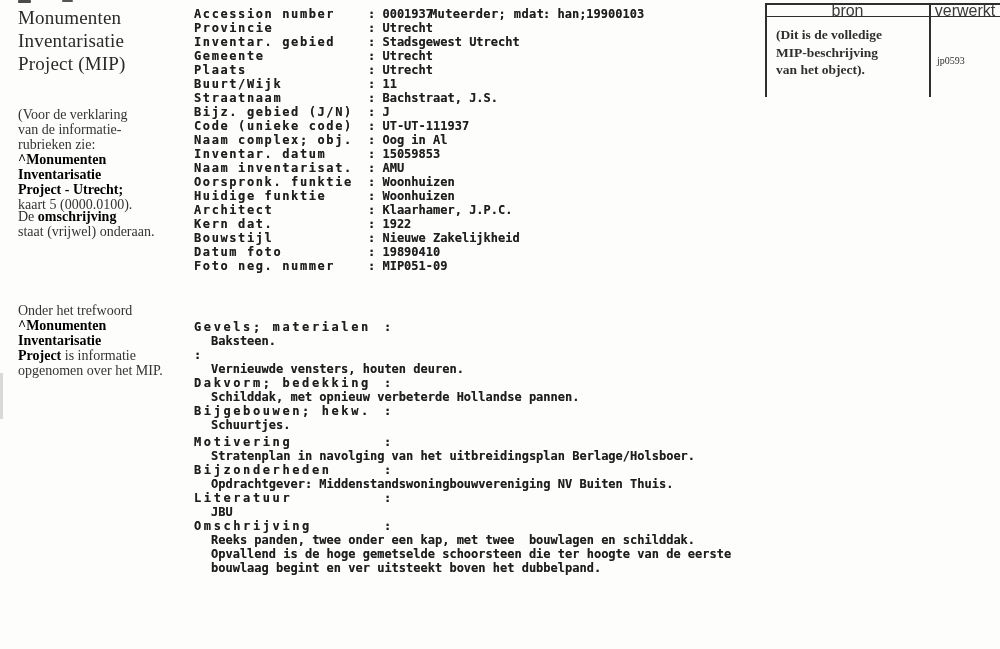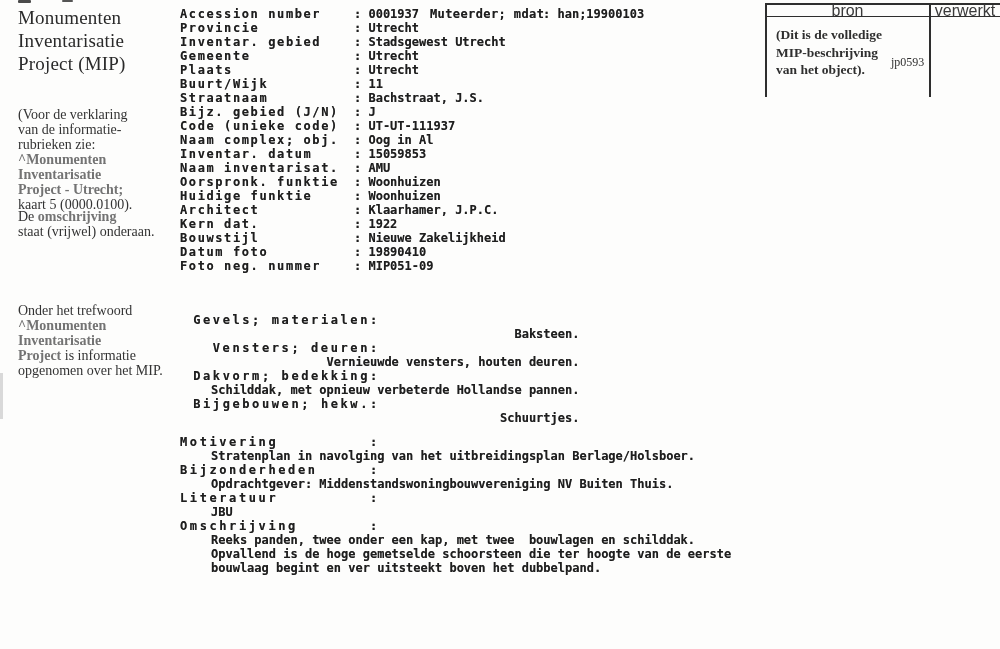--- a/index.html
+++ b/index.html
@@ -18,34 +18,34 @@
     letter-spacing:.2px;
   }
   .note{
     position:absolute;left:18px;
     font-size:14px;line-height:15px;color:#333;
     width:160px;
   }
   #note1{top:107px;}
   #note2{top:209px;}
   #note3{top:303px;}
-  .note .b{font-weight:bold;color:#737373;}
+  .note .b{font-weight:bold;color:#000000;}
 
   
   .mono{
     position:absolute;left:180px;
     font-family:"DejaVu Sans Mono", monospace;
     font-size:12px;line-height:14px;font-weight:bold;
     color:#1e1e1e;
     text-shadow:0 0 .5px rgba(30,30,30,.55);
   }
   #fields-top{top:7px;}
-  #sections-b{top:313px;text-align:right;}
+  #sections-b{top:320px;}
   #sections-c{top:435px;}
-  .frow{display:flex;white-space:pre;}
+  .frow{display:flex;white-space:pre;margin-left:14px;}
   .flabel{flex:none;width:174px;letter-spacing:1.6px;overflow:hidden;}
   .slabel{flex:none;width:190px;letter-spacing:2.6px;overflow:hidden;}
   .fval{white-space:pre;}
   .sline{white-space:pre;padding-left:31px;}
   #mutation-row{
     position:absolute;left:430px;top:7px;
     font-family:"DejaVu Sans Mono", monospace;
     font-size:12px;line-height:14px;font-weight:bold;color:#1e1e1e;
     display:flex;white-space:pre;
     text-shadow:0 0 .5px rgba(30,30,30,.55);
@@ -64,22 +64,22 @@
     font-family:"Liberation Sans", sans-serif;
     font-size:16px;color:#3a3a3a;text-align:center;
   }
   #t-head1{left:765px;width:165px;}
   #t-head2{left:930px;width:70px;}
   .t-note{
     position:absolute;left:776px;top:26px;
     font-size:13.5px;line-height:17.5px;color:#2f2f2f;font-weight:bold;
   }
   .t-code{
-    position:absolute;left:891px;top:55px;
-    font-size:12px;color:#2f2f2f;
+    position:absolute;left:937px;top:55px;
+    font-size:10px;color:#2f2f2f;
   }
 
   
   .artifact{position:absolute;}
   #art1{left:18px;top:0;width:13px;height:3px;background:#2b2b2b;opacity:.85;border-radius:1px;}
   #art2{left:62px;top:0;width:11px;height:2px;background:#2b2b2b;opacity:.8;border-radius:1px;}
   #art3{left:0;top:373px;width:3px;height:46px;background:#d9d9d9;}
 </style>
 </head>
 <body>
@@ -132,21 +132,21 @@
       <div class="frow"><span class="flabel">Foto neg. nummer</span><span class="fval">: MIP051-09</span></div>
     </div>
 
   <div id="mutation-row">
     <span class="mlabel">Muteerder; mdat</span><span>: </span><span>han;19900103</span>
   </div>
 
   <div class="mono" id="sections-b">
       <div class="frow"><span class="slabel">Gevels; materialen</span><span class="fval">:</span></div>
       <div class="sline">Baksteen.</div>
-      <div class="frow"><span class="slabel">Vensters; deuren</span><span class="fval">:</span></div>
+      <div class="frow"><span class="fval">:</span></div>
       <div class="sline">Vernieuwde vensters, houten deuren.</div>
       <div class="frow"><span class="slabel">Dakvorm; bedekking</span><span class="fval">:</span></div>
       <div class="sline">Schilddak, met opnieuw verbeterde Hollandse pannen.</div>
       <div class="frow"><span class="slabel">Bijgebouwen; hekw.</span><span class="fval">:</span></div>
       <div class="sline">Schuurtjes.</div>
     </div>
   <div class="mono" id="sections-c">
       <div class="frow"><span class="slabel">Motivering</span><span class="fval">:</span></div>
       <div class="sline">Stratenplan in navolging van het uitbreidingsplan Berlage/Holsboer.</div>
       <div class="frow"><span class="slabel">Bijzonderheden</span><span class="fval">:</span></div>

